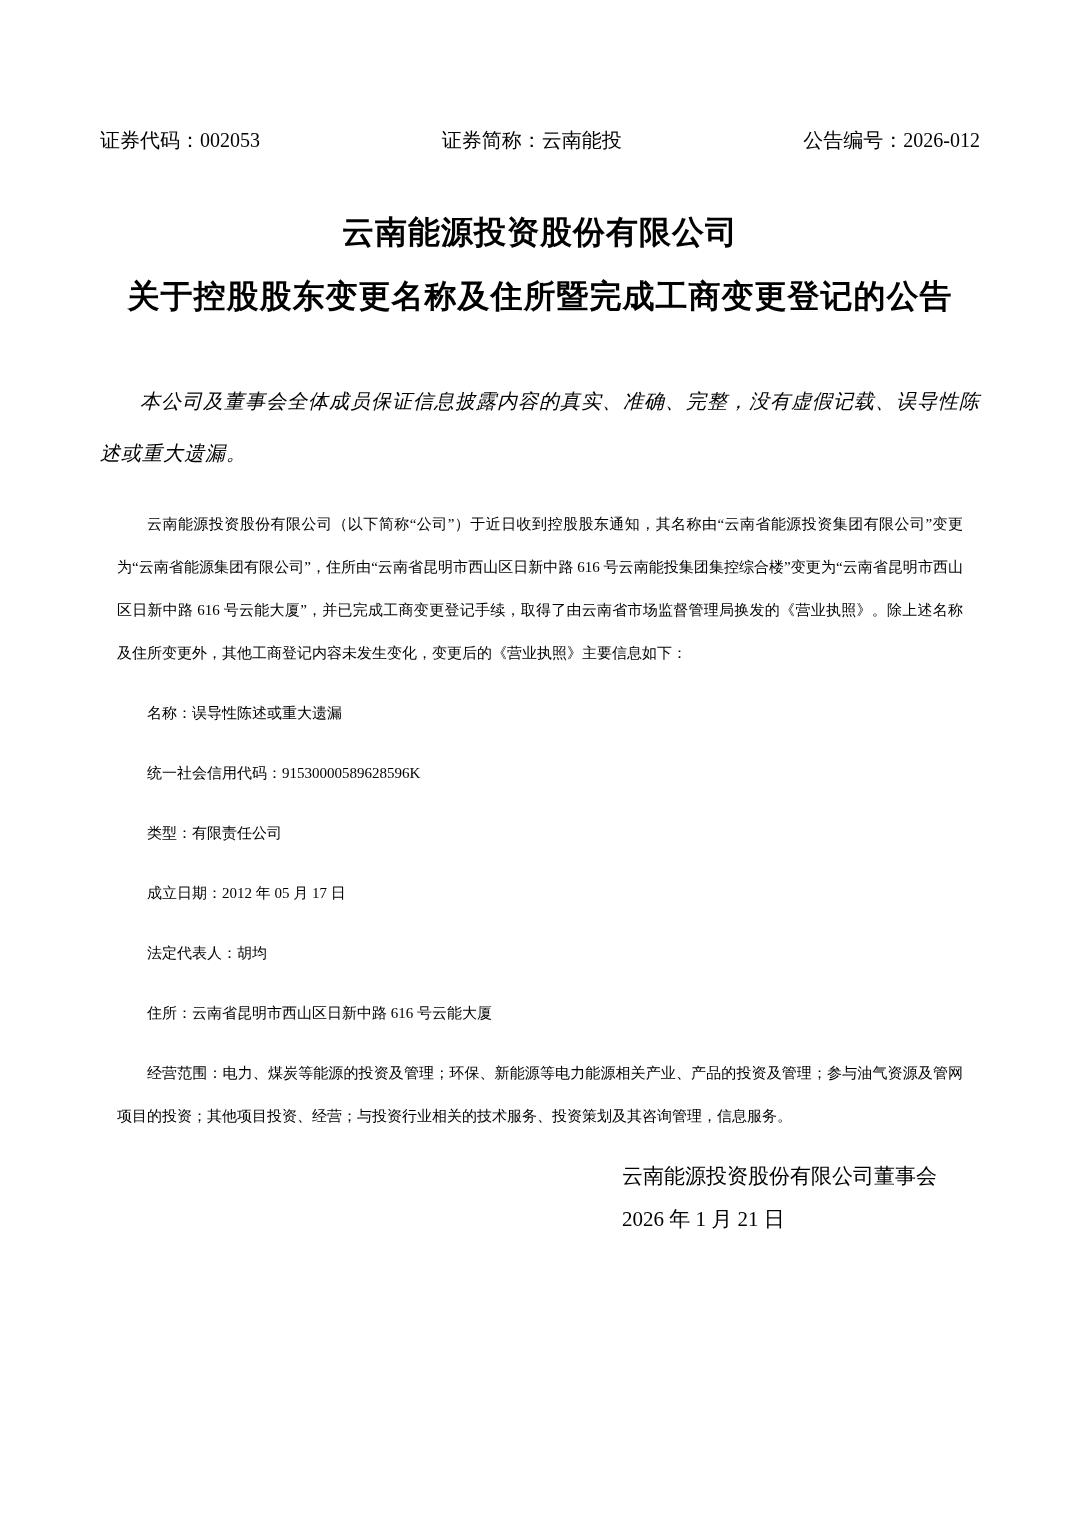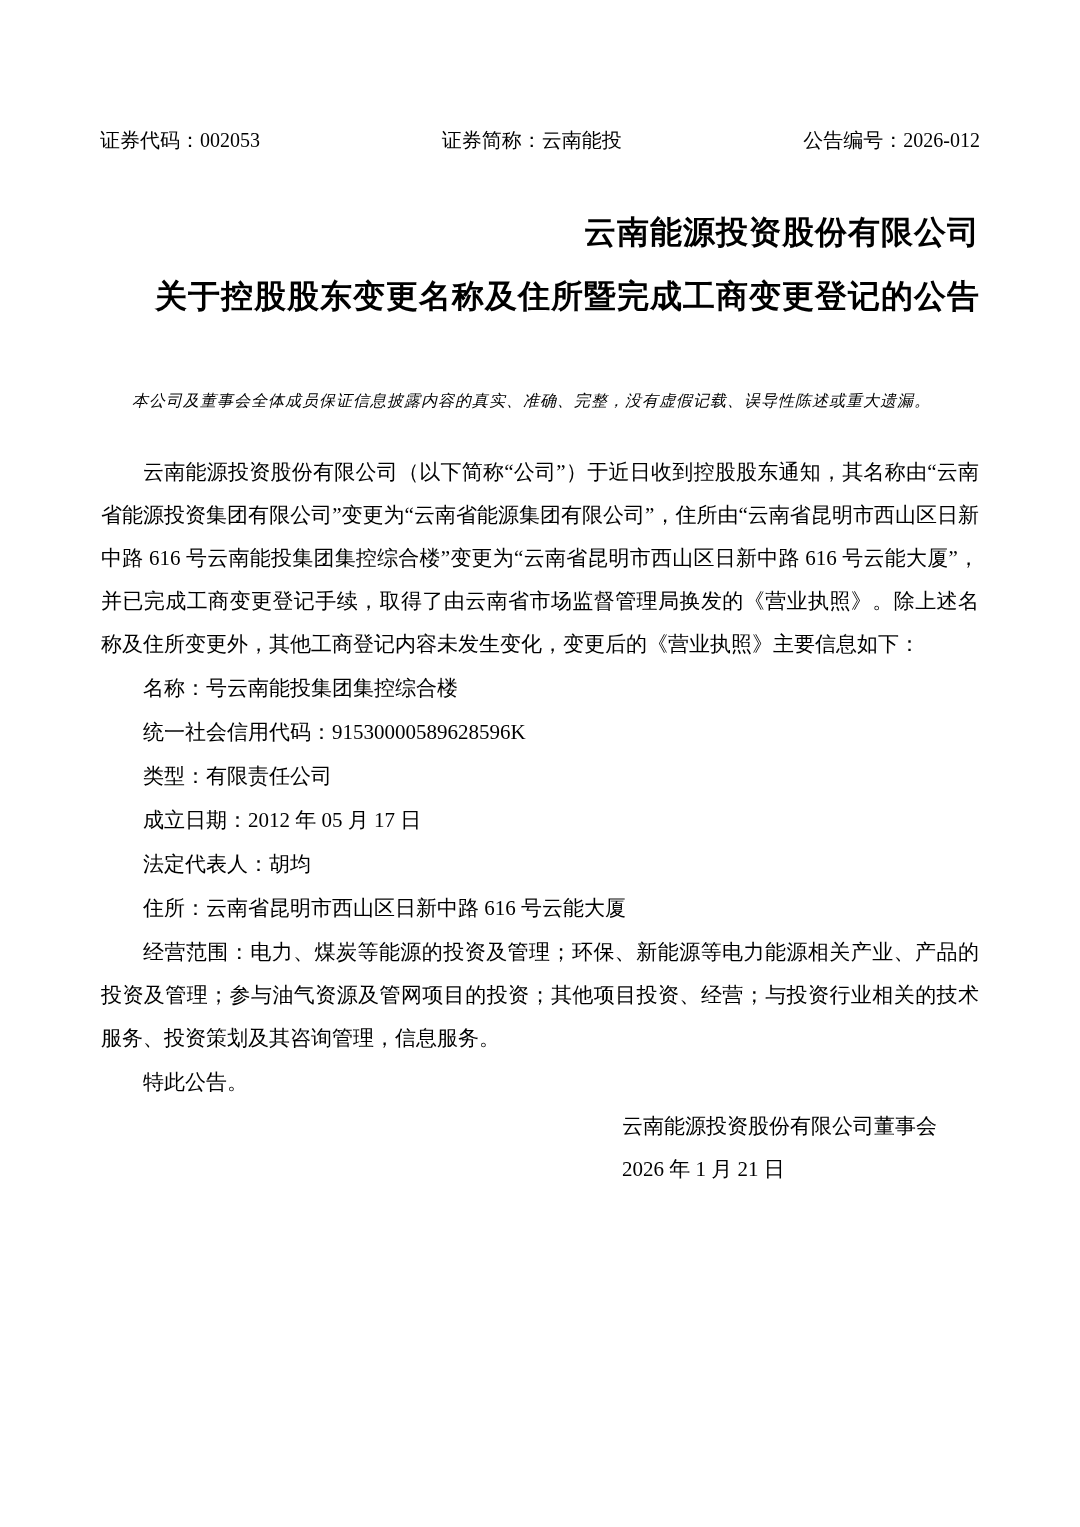--- a/index.html
+++ b/index.html
@@ -19,44 +19,44 @@
   }
   .doc-header {
     display: flex;
     justify-content: space-between;
     align-items: baseline;
     font-size: 20px;
     line-height: 24px;
   }
   .title {
     margin: 64px 0 0 0;
-    text-align: right;
+    text-align: center;
     font-size: 32px;
     font-weight: 700;
     line-height: 1.05;
     letter-spacing: 1px;
   }
   .subtitle {
     margin-top: 30px;
   }
   .disclaimer {
     margin: 62px 0 0 0;
-    font-size: 16px;
+    font-size: 20px;
     font-style: italic;
     line-height: 52px;
     text-indent: 2em;
     text-align: justify;
     letter-spacing: 1px;
   }
   .doc-body {
     margin-top: 24px;
   }
   .para {
-    margin: 1px;
-    font-size: 21px;
+    margin: 17px;
+    font-size: 15px;
     line-height: 43px;
     text-indent: 2em;
     text-align: justify;
     font-family: Liberation Serif, serif;
   }
   .signature-block {
     width: fit-content;
     margin: 0 43px 0 auto;
     font-size: 21px;
     line-height: 43px;
@@ -77,28 +77,27 @@
     <span>公告编号：2026-012</span>
   </div>
 
   <h1 class="title">云南能源投资股份有限公司</h1>
   <h2 class="title subtitle">关于控股股东变更名称及住所暨完成工商变更登记的公告</h2>
 
   <p class="disclaimer">本公司及董事会全体成员保证信息披露内容的真实、准确、完整，没有虚假记载、误导性陈述或重大遗漏。</p>
 
   <div class="doc-body">
     <p class="para">云南能源投资股份有限公司（以下简称“公司”）于近日收到控股股东通知，其名称由“云南省能源投资集团有限公司”变更为“云南省能源集团有限公司”，住所由“云南省昆明市西山区日新中路 616 号云南能投集团集控综合楼”变更为“云南省昆明市西山区日新中路 616 号云能大厦”，并已完成工商变更登记手续，取得了由云南省市场监督管理局换发的《营业执照》。除上述名称及住所变更外，其他工商登记内容未发生变化，变更后的《营业执照》主要信息如下：</p>
-    <p class="para">名称：号云南能投集团集控综合楼</p>
+    <p class="para">名称：误导性陈述或重大遗漏</p>
     <p class="para">统一社会信用代码：91530000589628596K</p>
     <p class="para">类型：有限责任公司</p>
     <p class="para">成立日期：2012 年 05 月 17 日</p>
     <p class="para">法定代表人：胡均</p>
     <p class="para">住所：云南省昆明市西山区日新中路 616 号云能大厦</p>
     <p class="para">经营范围：电力、煤炭等能源的投资及管理；环保、新能源等电力能源相关产业、产品的投资及管理；参与油气资源及管网项目的投资；其他项目投资、经营；与投资行业相关的技术服务、投资策划及其咨询管理，信息服务。</p>
-    <p class="para">特此公告。</p>
   </div>
 
   <div class="signature-block">
     <div class="signature-line">云南能源投资股份有限公司董事会</div>
     <div class="signature-date">2026 年 1 月 21 日</div>
   </div>
 
 </div>
 
 </body></html>

